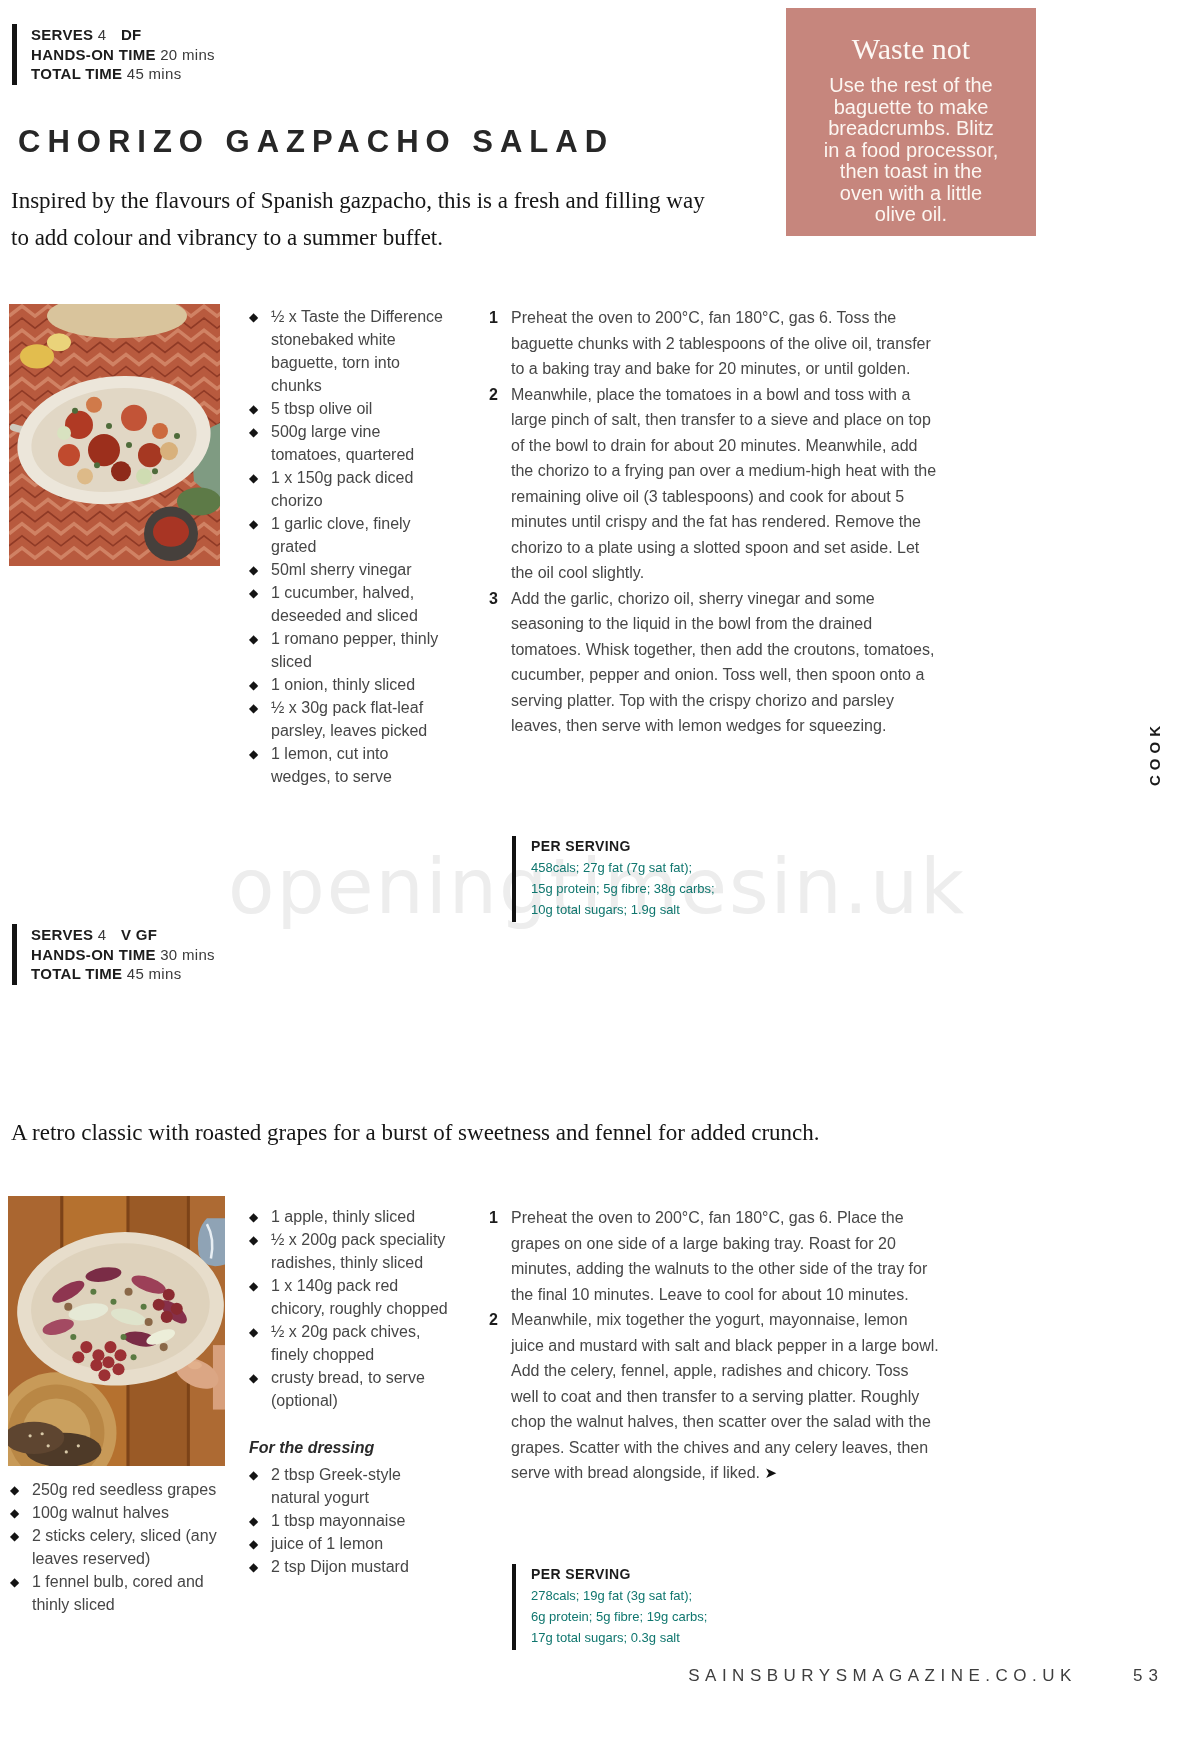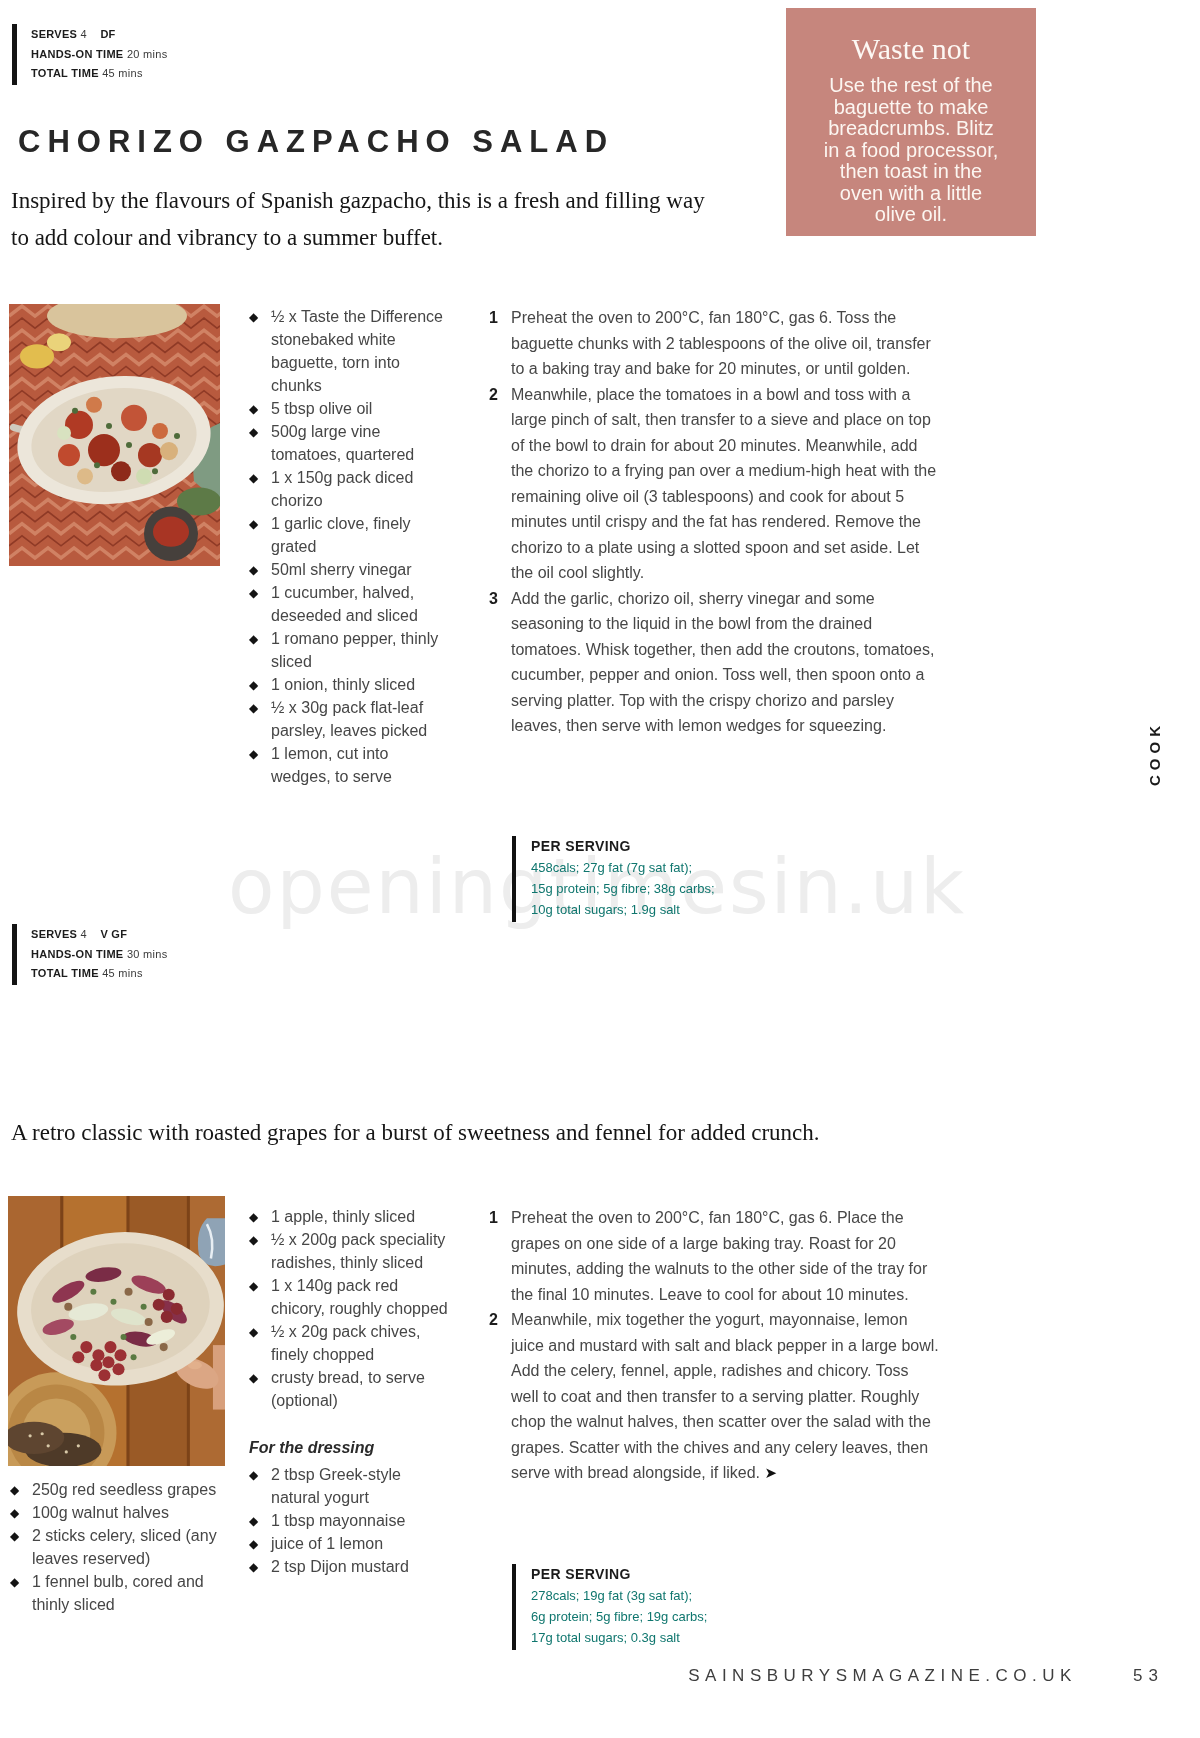--- a/index.html
+++ b/index.html
@@ -12,21 +12,21 @@
   
   .watermark {
     position:absolute; left:228px; top:842px; z-index:0;
     font-family:"DejaVu Sans", sans-serif; font-size:76px; color:#ededed;
     letter-spacing:2px; white-space:nowrap;
   }
   .layer { position:absolute; z-index:1; }
 
   
   .meta { border-left:5px solid #141414; padding:1px 0 1px 14px; }
-  .meta-line { font-size:11px; line-height:19.5px; color:#3a3a3a; letter-spacing:0.3px; }
+  .meta-line { font-size:15px; line-height:19.5px; color:#3a3a3a; letter-spacing:0.3px; }
   .meta-line .b { font-weight:700; color:#1c1c1c; }
   .meta-line .diet { margin-left:10px; }
   .meta1 { left:12px; top:24px; }
   .meta2 { left:12px; top:924px; }
 
   
   .wastenot {
     left:786px; top:8px; width:250px; height:228px; box-sizing:border-box;
     background:#c6867d; text-align:center; padding:24px 33px 0 33px;
   }

